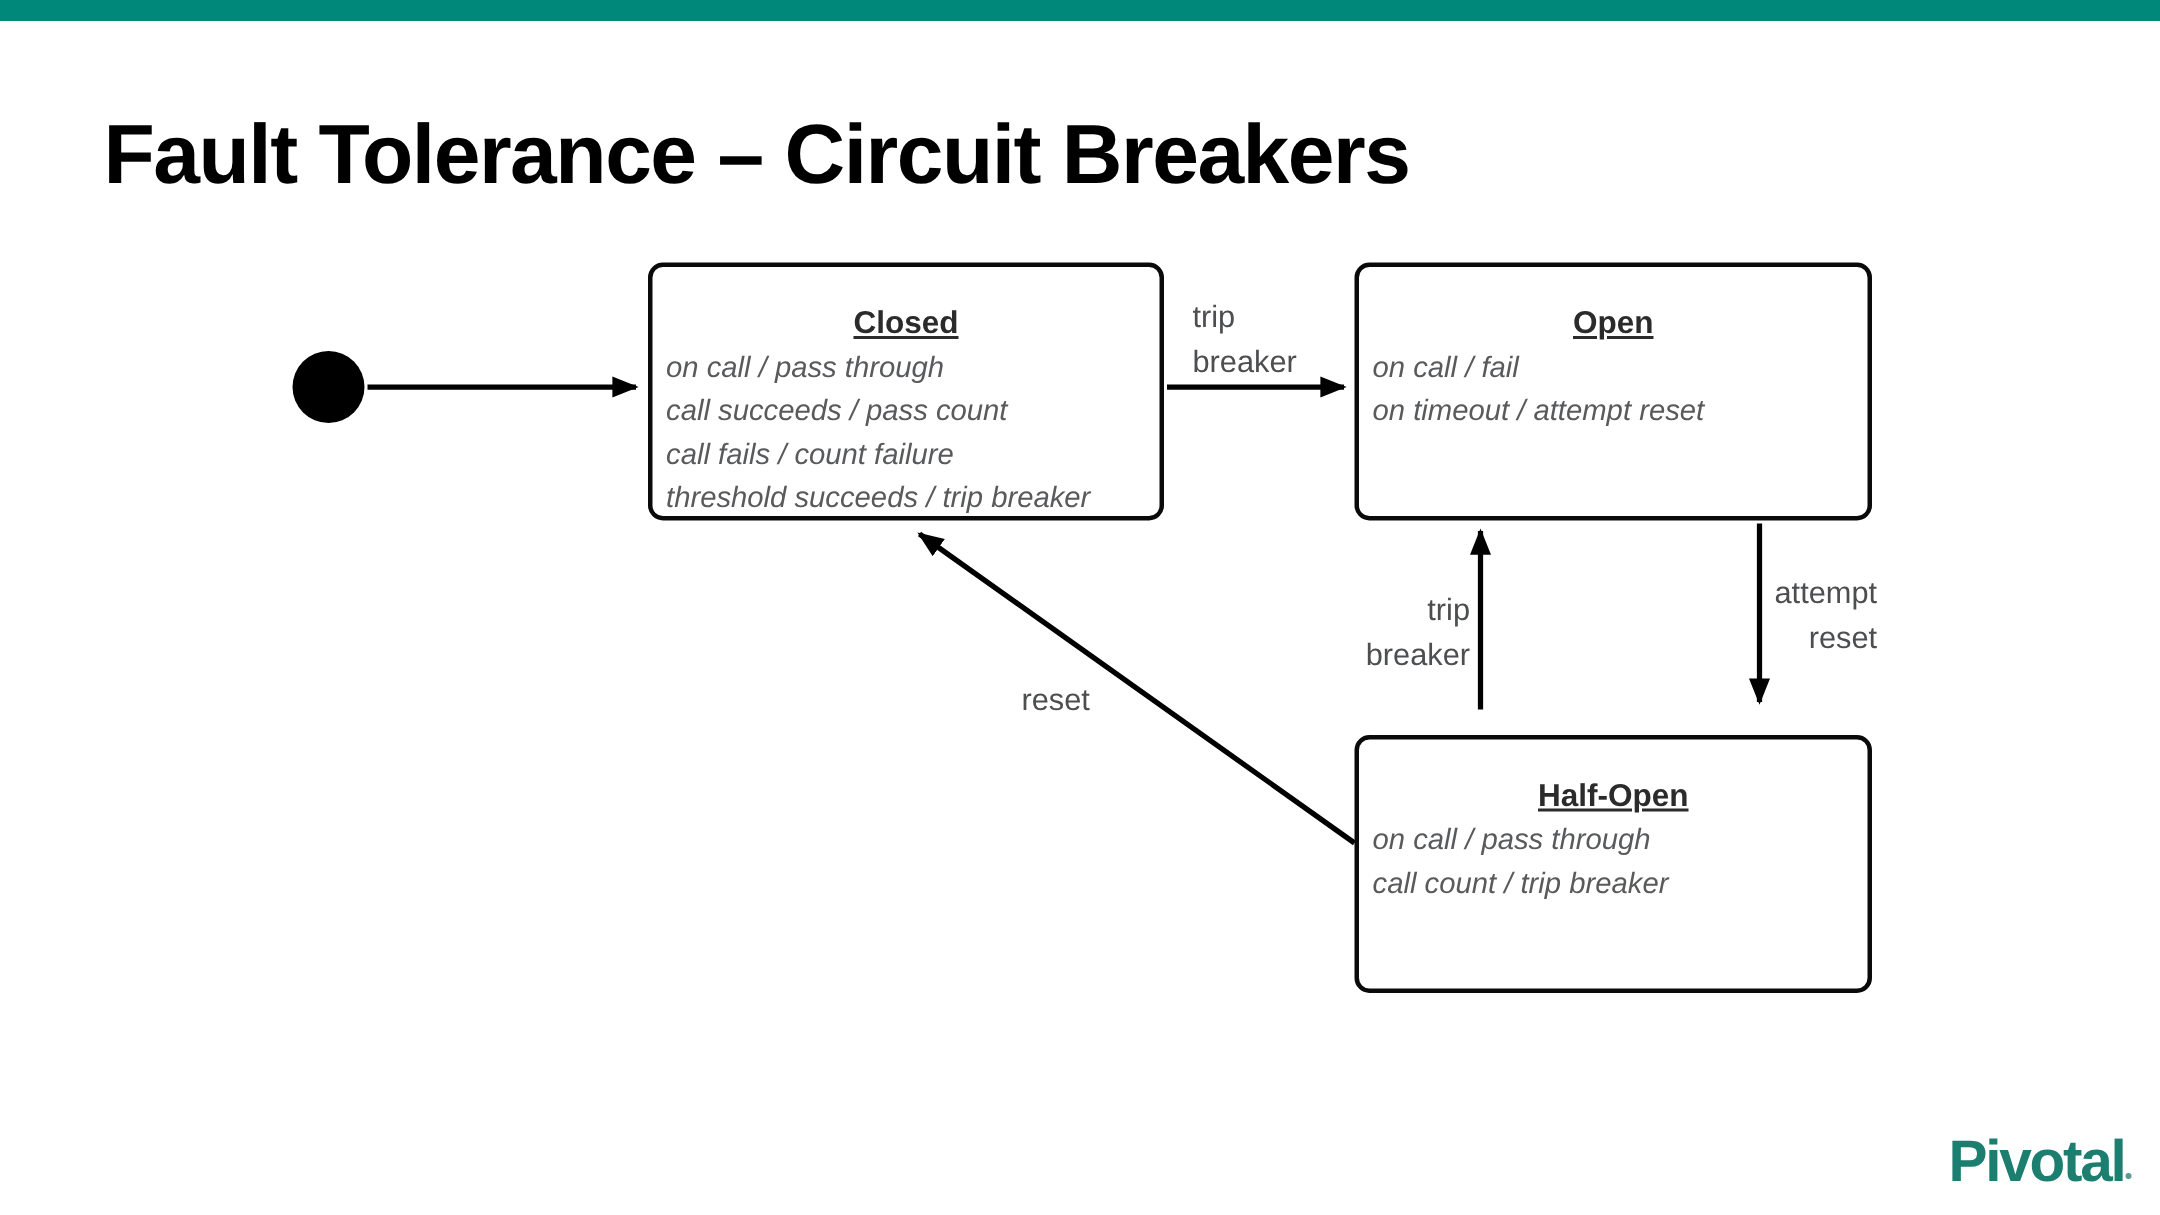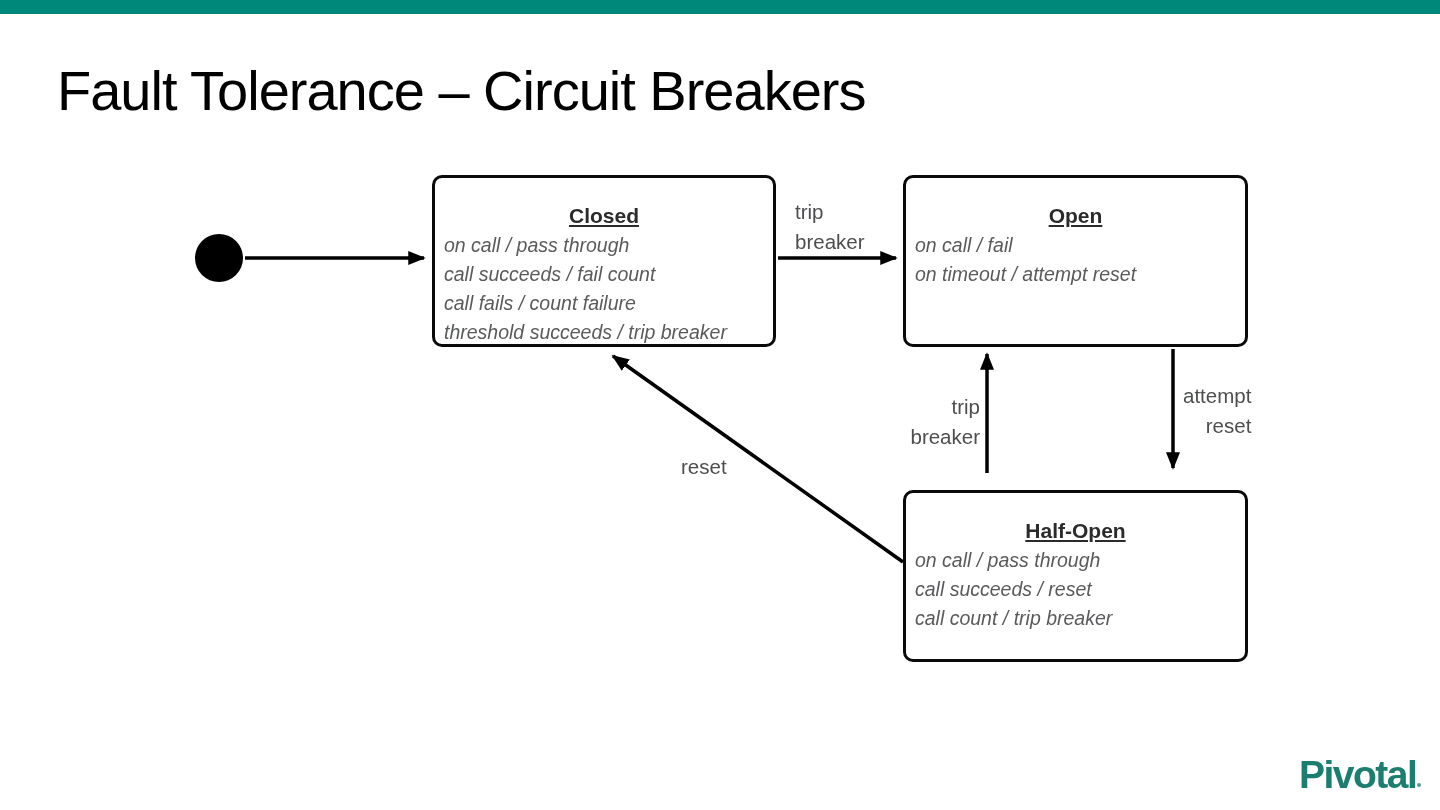--- a/index.html
+++ b/index.html
@@ -19,23 +19,23 @@
     position: absolute;
     left: 0; top: 0;
     width: 100%;
     height: 14px;
     background: #00887A;
   }
   .page-title {
     position: absolute;
     left: 57px;
     top: 58px;
-    margin: 0;
+    margin: 12px;
     font-size: 56px;
-    font-weight: 400;
+    font-weight: 700;
     letter-spacing: -1px;
     color: #000000;
     white-space: nowrap;
   }
   .diagram {
     position: absolute;
     inset: 0;
   }
   .arrow-layer {
     position: absolute;
@@ -124,39 +124,38 @@
       <path d="M 778 258 L 896 258" stroke="#000000" stroke-width="3.5" fill="none" marker-end="url(#arrowhead)"></path>
       <path d="M 987 473 L 987 354" stroke="#000000" stroke-width="3.5" fill="none" marker-end="url(#arrowhead)"></path>
       <path d="M 1173 349 L 1173 468" stroke="#000000" stroke-width="3.5" fill="none" marker-end="url(#arrowhead)"></path>
       <path d="M 903 562 L 613 356" stroke="#000000" stroke-width="3.5" fill="none" marker-end="url(#arrowhead)"></path>
     </svg>
 
     <div class="state-box closed">
       <span class="state-title">Closed</span>
       <div class="state-lines">
         <div>on call / pass through</div>
-        <div>call succeeds / fail count</div>
+        <div>call succeeds / pass count</div>
         <div>call fails / count failure</div>
         <div>threshold succeeds / trip breaker</div>
       </div>
     </div>
 
     <div class="state-box open">
       <span class="state-title">Open</span>
       <div class="state-lines">
         <div>on call / fail</div>
         <div>on timeout / attempt reset</div>
       </div>
     </div>
 
     <div class="state-box halfopen">
       <span class="state-title">Half-Open</span>
       <div class="state-lines">
         <div>on call / pass through</div>
-        <div>call succeeds / reset</div>
         <div>call count / trip breaker</div>
       </div>
     </div>
 
     <div class="t-label closed-open">
       <div>trip</div>
       <div>breaker</div>
     </div>
 
     <div class="t-label halfopen-open">

